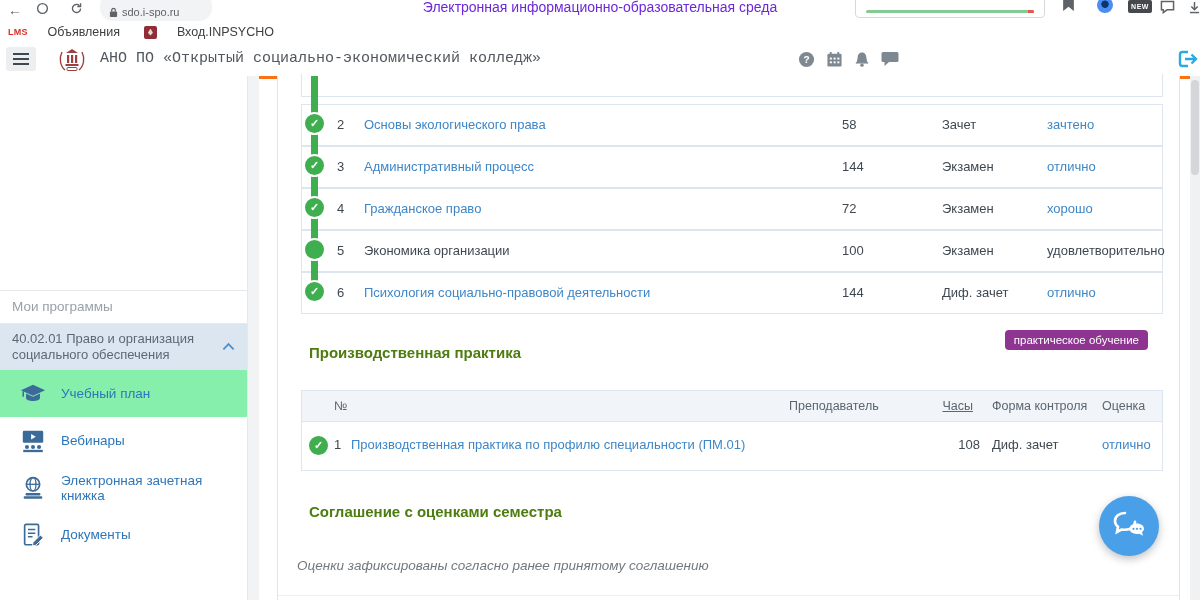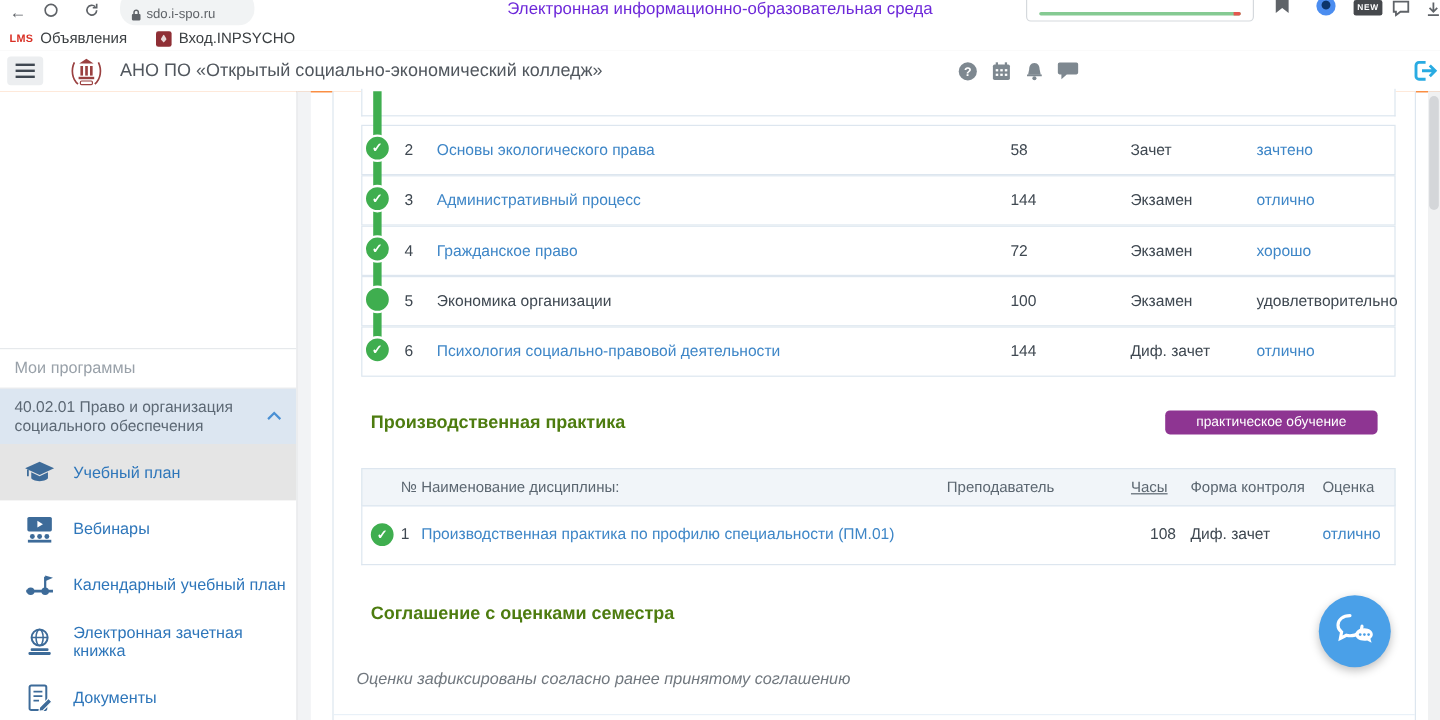--- a/index.html
+++ b/index.html
@@ -19,48 +19,48 @@
   #reviews-box .rv-bar{position:absolute;left:10px;right:10px;bottom:4px;height:3px;background:#85ca92;border-radius:2px;}
   #reviews-box .rv-tip{position:absolute;right:10px;bottom:4px;width:6px;height:3px;background:#e4574e;border-radius:0 2px 2px 0;}
   #new-badge{position:absolute;left:1128px;top:0;width:24px;height:13px;background:#45484c;border-radius:2px;
              color:#fff;font-size:7px;font-weight:bold;text-align:center;line-height:13px;letter-spacing:.5px;}
   #avatar-circle{position:absolute;left:1097px;top:-3px;width:16px;height:16px;border-radius:50%;
                  background:radial-gradient(circle at 50% 45%, #0b356b 0 28%, #4b8df0 34% 70%, #2f6fd1 100%);}
 
   
   #bookmarks-bar{position:absolute;left:0;top:22px;width:1200px;height:20px;background:#fff;
                  border-bottom:1px solid #ececec;display:flex;align-items:center;}
-  .bm{display:flex;align-items:center;gap:6px;margin-left:8px;font-size:12.5px;color:#3c4043;cursor:pointer;}
+  .bm{display:flex;align-items:center;gap:20px;margin-left:8px;font-size:12.5px;color:#3c4043;cursor:pointer;}
   .lms-fav{color:#d93025;font-weight:bold;font-size:9px;letter-spacing:.2px;}
   .insp-fav{width:13px;height:13px;background:#8f2f35;border-radius:2px;position:relative;}
   .insp-fav:after{content:"";position:absolute;left:4px;top:3px;width:5px;height:7px;
                   background:#e8d9d9;clip-path:polygon(50% 0,100% 60%,50% 100%,0 60%);}
 
   
-  #app-header{position:absolute;left:0;top:42px;width:1200px;height:34px;background:#fff;border-bottom:1px solid #f97316;}
+  #app-header{position:absolute;left:0;top:42px;width:1200px;height:34px;background:#fff;border-bottom:3px solid #f97316;font-family:Liberation Mono, monospace;}
   #hamburger{position:absolute;left:6px;top:5px;width:30px;height:24px;background:#eceef0;border-radius:3px;
              display:flex;flex-direction:column;justify-content:center;align-items:center;gap:3px;cursor:pointer;}
   #hamburger i{display:block;width:16px;height:2px;background:#3f4751;}
   #org-logo{position:absolute;left:57px;top:2px;}
   #org-title{position:absolute;left:100px;top:0;height:34px;line-height:34px;font-size:15px;color:#51575e;}
   .hicon{position:absolute;top:9px;cursor:pointer;}
   #logout-icon{position:absolute;left:1176px;top:6px;cursor:pointer;}
 
   
   #sidebar{position:absolute;left:0;top:76px;width:247px;height:524px;background:#fff;}
   #sidebar-scrollbar{position:absolute;left:247px;top:76px;width:11px;height:524px;background:#f2f3f5;border-left:1px solid #e7e8ea;}
   #sidebar-menu{position:absolute;left:0;top:214px;width:247px;}
   #sb-section{height:32px;line-height:32px;padding-left:12px;font-size:13.5px;color:#99a1a9;
               border-top:1px solid #e6e9ec;border-bottom:1px solid #e6e9ec;}
   #sb-program{background:#dce6f1;padding:7px 34px 7px 12px;font-size:13px;line-height:16px;color:#5c6874;
               position:relative;cursor:pointer;min-height:46px;box-sizing:border-box;}
   #sb-program svg{position:absolute;right:12px;top:18px;}
   .nav-item{height:47px;display:flex;align-items:center;padding-left:20px;gap:15px;
             color:#2e76ba;font-size:13.5px;cursor:pointer;}
-  .nav-item.active{background:#e5e5e5;padding-left:20px;}
+  .nav-item.active{background:#86efac;padding-left:20px;}
   .nav-icon{width:26px;height:26px;flex:0 0 26px;}
 
   
   #card{position:absolute;left:277px;top:76px;width:901px;height:524px;background:#fff;
         border-left:1px solid #dde6ef;border-right:1px solid #dde6ef;}
   #row1-remnant{position:absolute;left:23px;top:-2px;width:860px;height:22px;
                 border:1px solid #dde6ef;border-top:none;background:#fff;}
   .srow{position:absolute;left:23px;width:860px;height:40px;border:1px solid #dde6ef;background:#fff;z-index:1;}
   .srow .cell{position:absolute;top:0;height:40px;line-height:40px;font-size:13px;white-space:nowrap;}
   .c-num{left:35px;}
@@ -68,22 +68,22 @@
   .c-hours{left:540px;width:70px;}
   .c-form{left:640px;}
   .c-grade{left:745px;}
   .link{color:#3e86c7;text-decoration:none;cursor:pointer;}
   #green-line{position:absolute;left:33px;top:0;width:7px;height:225px;background:#3fae4f;
               border-radius:0 0 4px 4px;z-index:2;}
   .check,.dot{position:absolute;left:25px;width:19px;height:19px;border:2px solid #fff;border-radius:50%;
               background:#3fae4f;z-index:3;color:#fff;font-size:11px;font-weight:bold;
               display:flex;align-items:center;justify-content:center;}
   .section-heading{position:absolute;left:31px;font-size:15px;font-weight:bold;color:#4d7c0f;}
-  #practice-badge{position:absolute;right:31px;top:266px;background:#8e3592;color:#fff;font-size:11.5px;
-                  padding:4px 26px;border-radius:4px;}
+  #practice-badge{position:absolute;right:31px;top:254px;background:#8e3592;color:#fff;font-size:11.5px;
+                  padding:4px 9px;border-radius:4px;}
   #ptable-header{position:absolute;left:23px;top:314px;width:860px;height:30px;background:#f1f5f9;
                  border:1px solid #dde6ef;z-index:1;}
   #ptable-header .hcell{position:absolute;top:0;height:30px;line-height:30px;font-size:12.5px;color:#5b6670;white-space:nowrap;}
   .h-num{left:32px;}.h-name{left:49px;}.h-teacher{left:487px;}
   .h-hours{left:613px;width:58px;text-align:right;text-decoration:underline;}.h-form{left:690px;}.h-grade{left:800px;}
   #ptable-row{position:absolute;left:23px;top:344px;width:860px;height:50px;border:1px solid #dde6ef;border-top:none;background:#fff;}
   #ptable-row .cell{position:absolute;top:0;height:50px;line-height:50px;font-size:13px;white-space:nowrap;}
   .p-num{left:32px;}.p-name{left:49px;}.p-teacher{left:487px;}
   .p-hours{left:620px;width:58px;text-align:right;}.p-form{left:690px;}.p-grade{left:800px;}
   #ptable-row .check{left:5px;top:14px;}
@@ -219,30 +219,20 @@
         <path d="M12 6.5v6l5-3z" fill="#fff"></path>
         <circle cx="7.5" cy="20.5" r="2.2" fill="#3d6b99"></circle>
         <circle cx="14" cy="20.5" r="2.2" fill="#3d6b99"></circle>
         <circle cx="20.5" cy="20.5" r="2.2" fill="#3d6b99"></circle>
         <rect x="3.5" y="23.5" width="21" height="2.5" fill="#3d6b99"></rect>
       </svg>
       <span>Вебинары</span>
     </div>
     <div class="nav-item">
       <svg class="nav-icon" viewBox="0 0 28 28">
-        <path d="M2 19h24" stroke="#3d6b99" stroke-width="2.4"></path>
-        <circle cx="6" cy="19" r="3.4" fill="#3d6b99"></circle>
-        <circle cx="19" cy="19" r="3.4" fill="#3d6b99"></circle>
-        <path d="M19 18V6" stroke="#3d6b99" stroke-width="2"></path>
-        <path d="M19 5l7 2-7 3z" fill="#3d6b99"></path>
-      </svg>
-      <span>Календарный учебный план</span>
-    </div>
-    <div class="nav-item">
-      <svg class="nav-icon" viewBox="0 0 28 28">
         <circle cx="14" cy="10" r="7.2" fill="none" stroke="#3d6b99" stroke-width="1.8"></circle>
         <ellipse cx="14" cy="10" rx="3.2" ry="7.2" fill="none" stroke="#3d6b99" stroke-width="1.4"></ellipse>
         <path d="M7 10h14" stroke="#3d6b99" stroke-width="1.4"></path>
         <rect x="6" y="19.5" width="16" height="2.6" rx="1" fill="#3d6b99"></rect>
         <rect x="4" y="23" width="20" height="2.6" rx="1" fill="#3d6b99"></rect>
       </svg>
       <span>Электронная зачетная книжка</span>
     </div>
     <div class="nav-item">
       <svg class="nav-icon" viewBox="0 0 28 28">
@@ -300,21 +290,20 @@
   <div class="check" style="top:78px;">✓</div>
   <div class="check" style="top:120px;">✓</div>
   <div class="dot" style="top:162px;"></div>
   <div class="check" style="top:204px;">✓</div>
 
   <div class="section-heading" style="top:268px;">Производственная практика</div>
   <div id="practice-badge">практическое обучение</div>
 
   <div id="ptable-header">
     <div class="hcell h-num">№</div>
-    <div class="hcell h-name">Наименование дисциплины:</div>
     <div class="hcell h-teacher">Преподаватель</div>
     <div class="hcell h-hours">Часы</div>
     <div class="hcell h-form">Форма контроля</div>
     <div class="hcell h-grade">Оценка</div>
   </div>
   <div id="ptable-row">
     <div class="check">✓</div>
     <div class="cell p-num">1</div>
     <a class="cell p-name link">Производственная практика по профилю специальности (ПМ.01)</a>
     <div class="cell p-teacher"></div>

